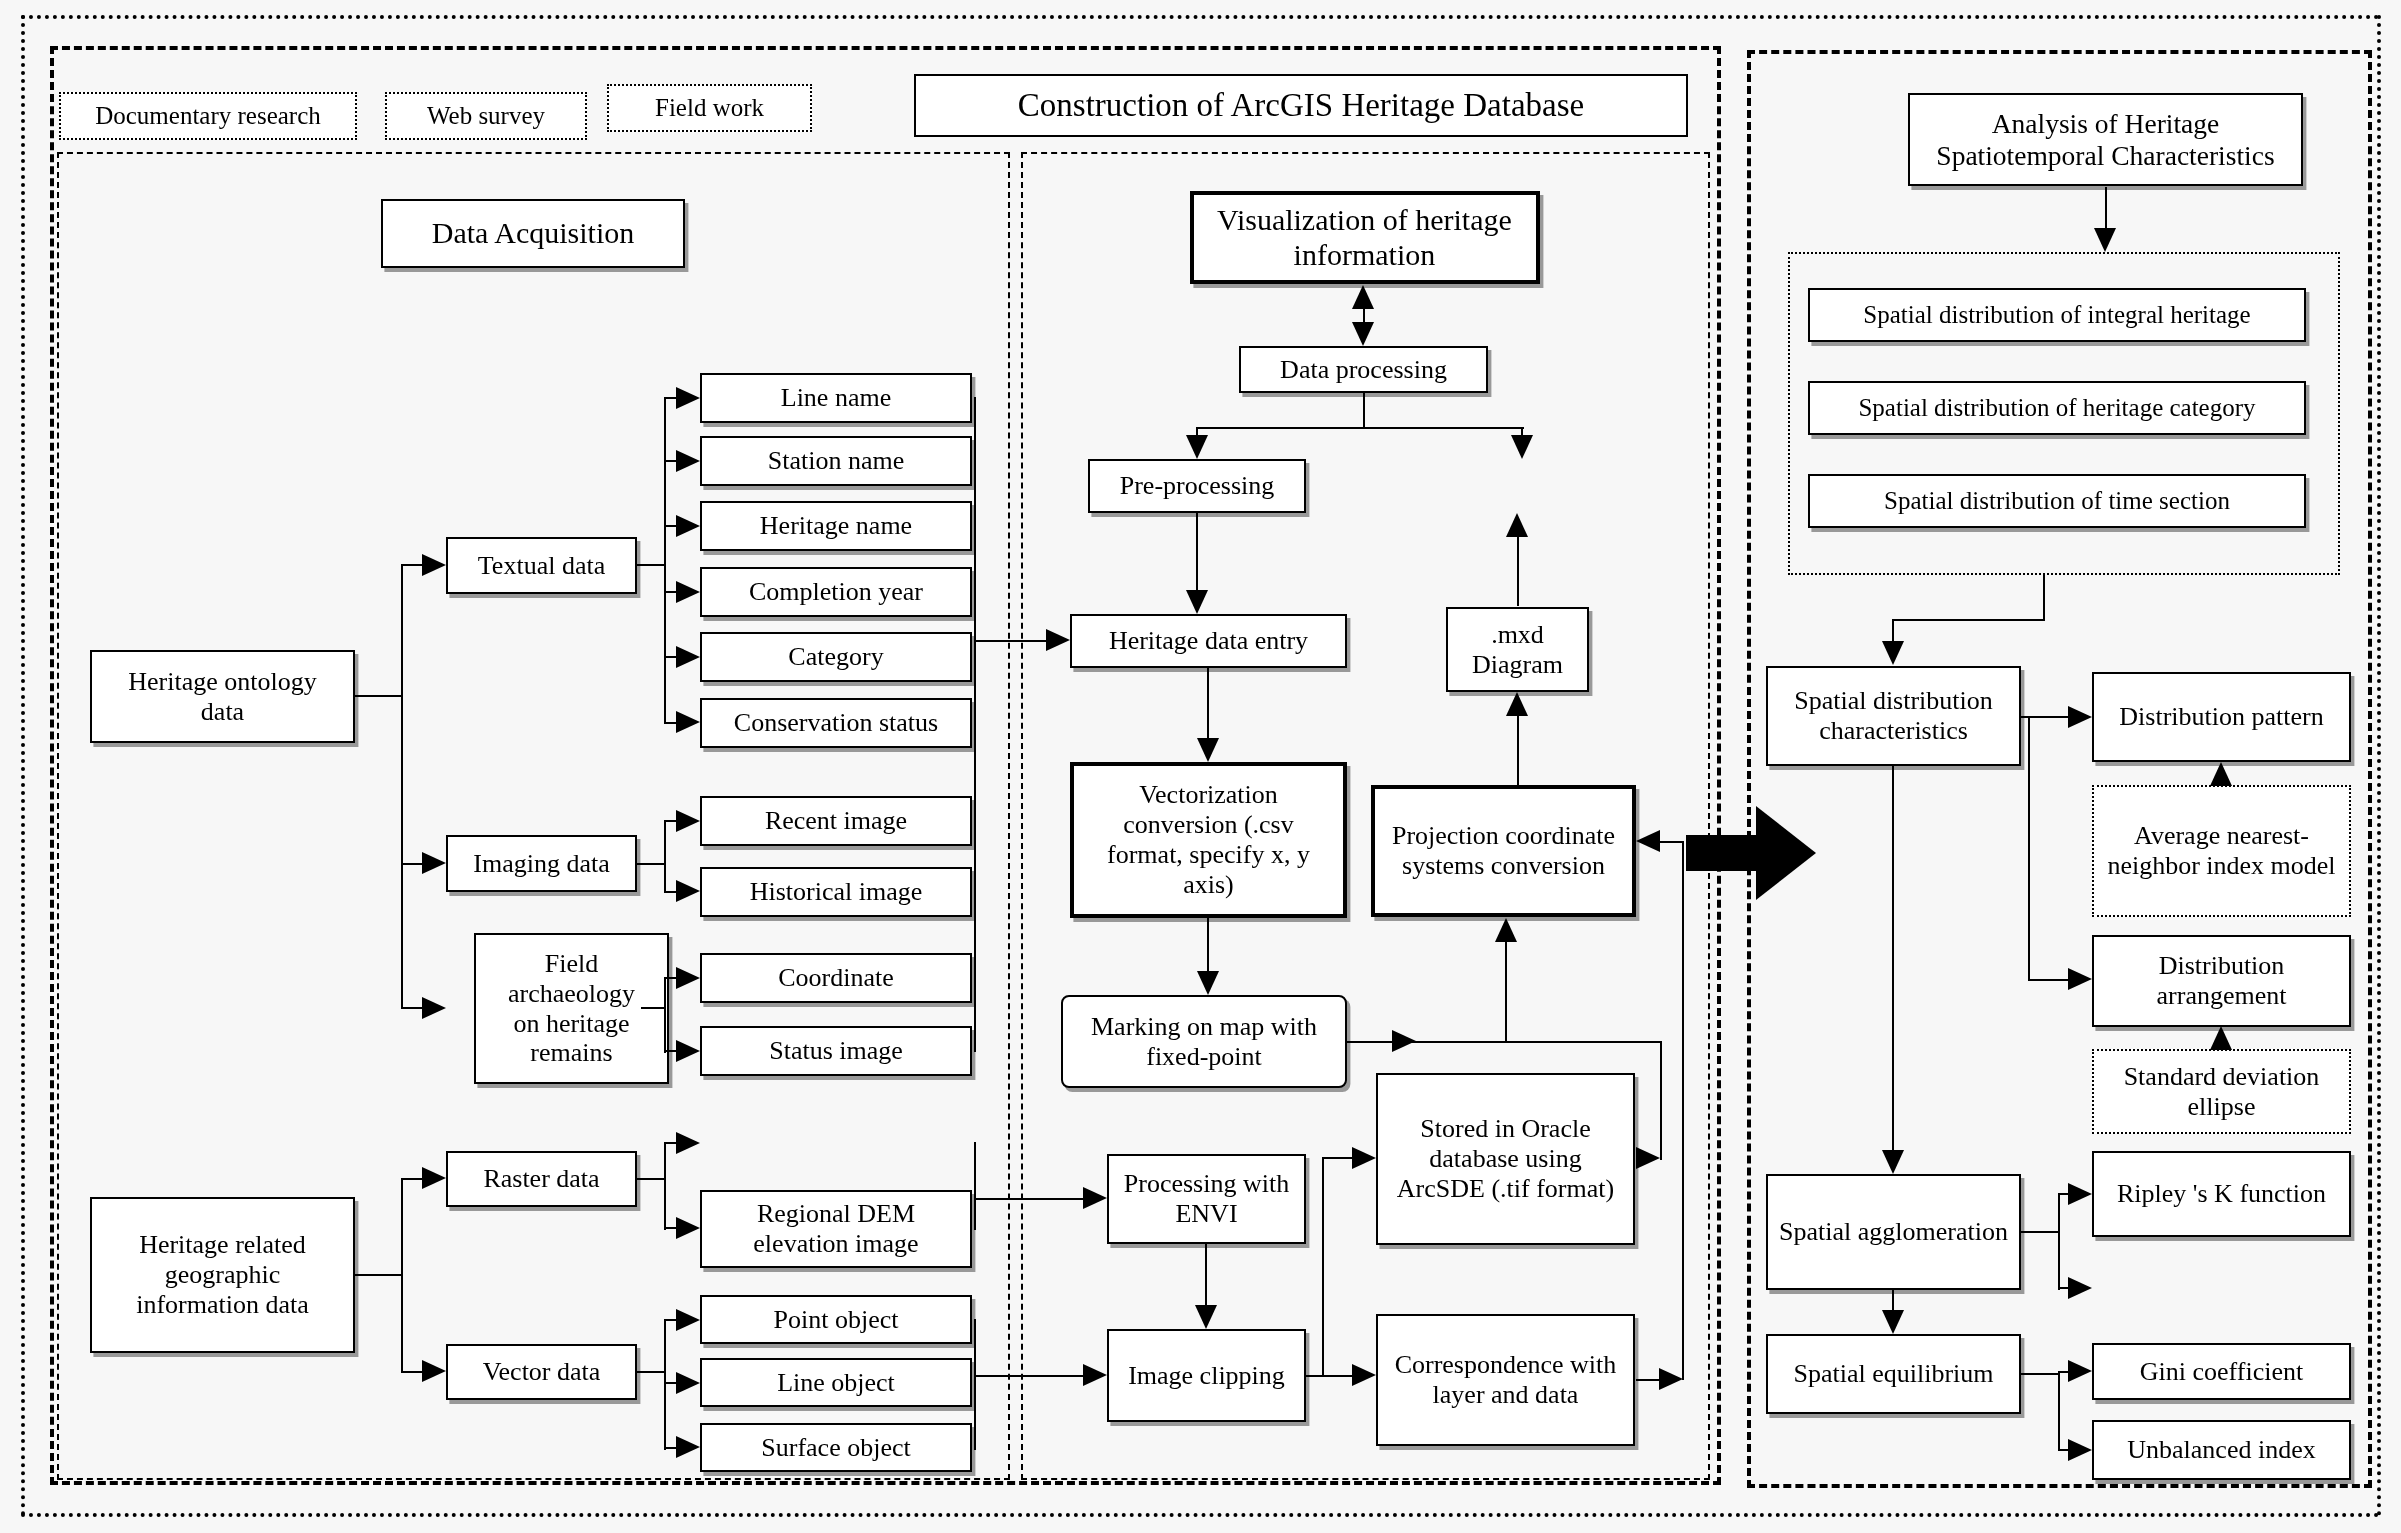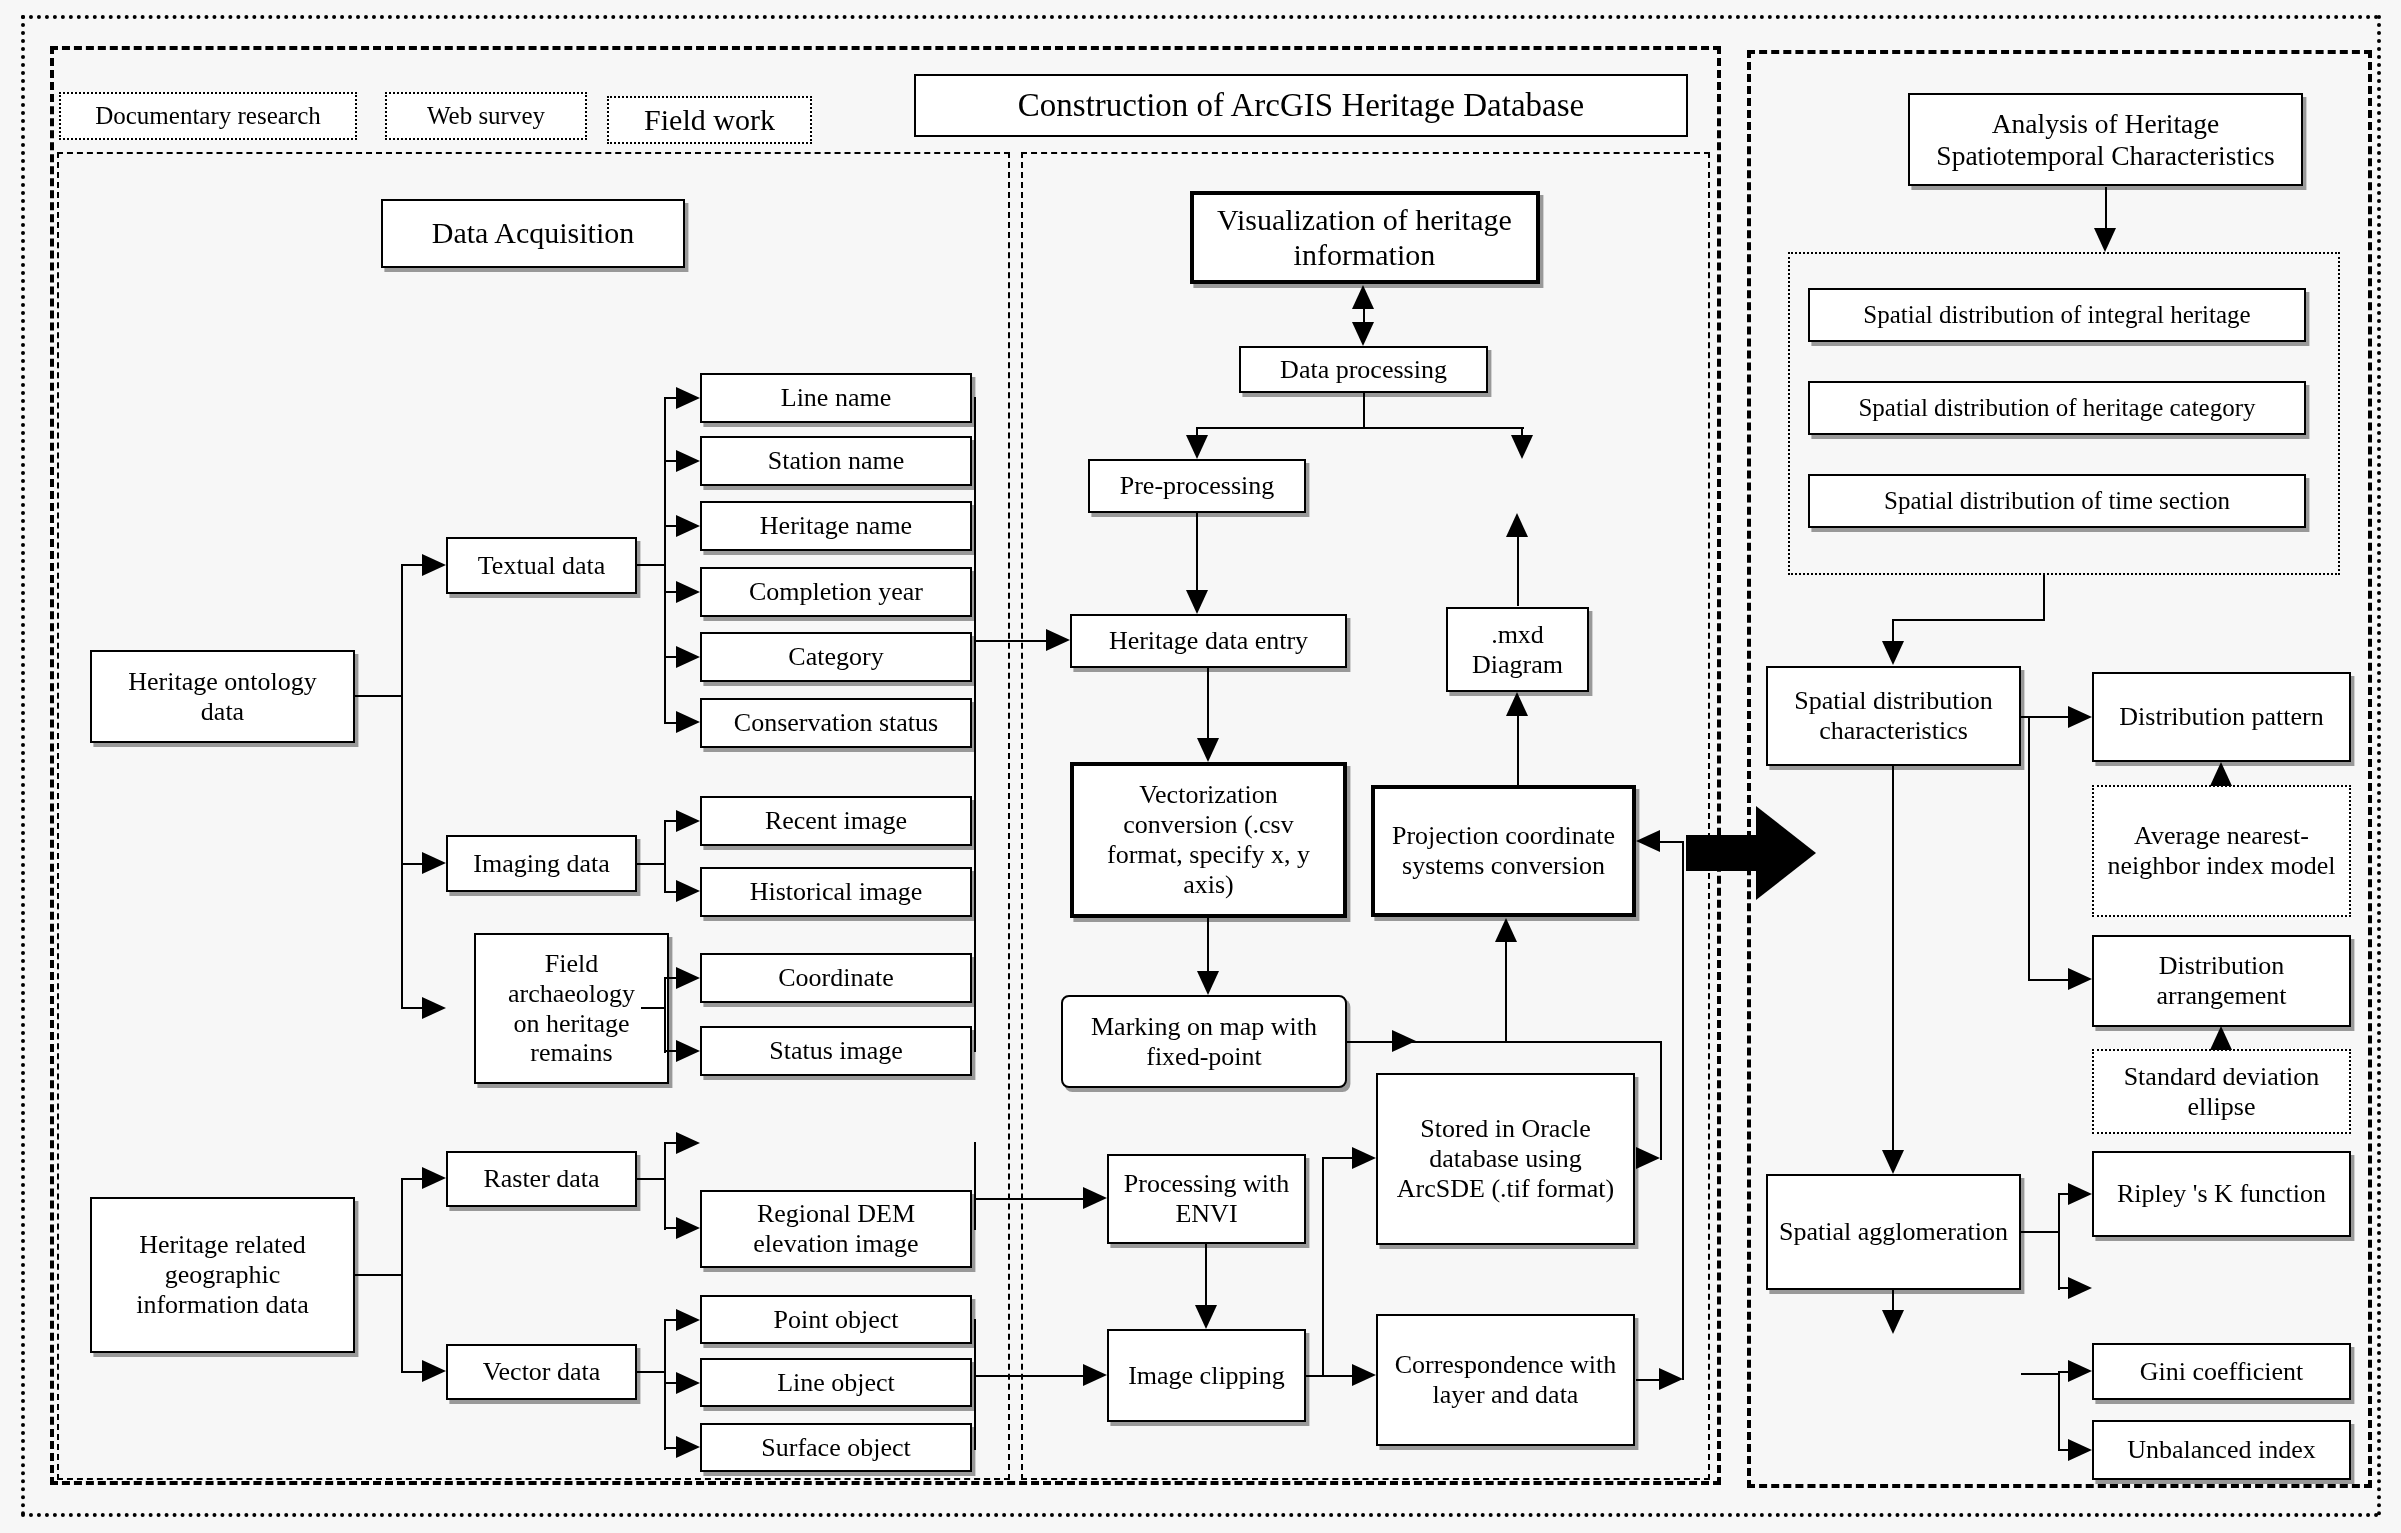--- a/index.html
+++ b/index.html
@@ -34,21 +34,21 @@
 
   <div class="frame f-dot" style="left:20.6px;top:15px;width:2360px;height:1502px;"></div>
   <div class="frame f-dash-big" style="left:50px;top:46px;width:1671px;height:1439px;"></div>
   <div class="frame f-dash" style="left:57px;top:152px;width:953px;height:1328px;"></div>
   <div class="frame f-dash" style="left:1021px;top:152px;width:689px;height:1328px;"></div>
   <div class="frame f-dash-big" style="left:1747px;top:50px;width:625px;height:1438px;"></div>
   <div class="frame f-dot" style="left:1788px;top:252px;width:552px;height:323px;border-width:2.9px;"></div>
 
   <div class="box dotted" style="left:59px;top:92px;width:298px;height:48px;font-size:25px;">Documentary research</div>
   <div class="box dotted" style="left:385px;top:92px;width:202px;height:48px;font-size:25px;">Web survey</div>
-  <div class="box dotted" style="left:607px;top:96px;width:205px;height:48px;font-size:30px;">Field work</div>
+  <div class="box dotted" style="left:607px;top:84px;width:205px;height:48px;font-size:25px;">Field work</div>
 
   <div class="box title noshadow" style="left:914px;top:74px;width:774px;height:63px;font-size:33px;">Construction of ArcGIS Heritage Database</div>
   <div class="box title" style="left:1908px;top:93px;width:395px;height:93px;font-size:27.5px;">Analysis of Heritage Spatiotemporal Characteristics</div>
   <div class="box title" style="left:381px;top:199px;width:304px;height:69px;font-size:30px;">Data Acquisition</div>
 
   <div class="box" style="left:90px;top:650px;width:265px;height:93px;padding:2.3px 23px;">Heritage ontology data</div>
   <div class="box" style="left:446px;top:537px;width:191px;height:57px;">Textual data</div>
   <div class="box" style="left:446px;top:835px;width:191px;height:57px;">Imaging data</div>
   <div class="box" style="left:446px;top:933px;width:195px;height:151px;padding:2.3px 17px;margin-left:28px;">Field archaeology on heritage remains</div>
   <div class="box" style="left:90px;top:1197px;width:265px;height:156px;padding:2.3px 20.6px;">Heritage related geographic information data</div>
@@ -207,20 +207,21 @@
   <div class="box" style="left:1808px;top:288px;width:498px;height:54px;font-size:25px;">Spatial distribution of integral heritage</div>
   <div class="box" style="left:1808px;top:381px;width:498px;height:54px;font-size:25px;">Spatial distribution of heritage category</div>
   <div class="box" style="left:1808px;top:474px;width:498px;height:54px;font-size:25px;">Spatial distribution of time section</div>
   <div class="box" style="left:1766px;top:666px;width:255px;height:100px;">Spatial distribution characteristics</div>
   <div class="box" style="left:2092px;top:672px;width:259px;height:90px;">Distribution pattern</div>
   <div class="box dotted" style="left:2092px;top:785px;width:259px;height:132px;">Average nearest-neighbor index model</div>
   <div class="box" style="left:2092px;top:935px;width:259px;height:92px;">Distribution arrangement</div>
   <div class="box dotted" style="left:2092px;top:1049px;width:259px;height:85px;">Standard deviation ellipse</div>
   <div class="box" style="left:2092px;top:1151px;width:259px;height:86px;">Ripley 's K function</div>
   <div class="box" style="left:1766px;top:1174px;width:255px;height:116px;">Spatial agglomeration</div>
+  <div class="box" style="left:1766px;top:1334px;width:255px;height:80px;">Spatial equilibrium</div>
   <div class="box" style="left:2092px;top:1343px;width:259px;height:57px;">Gini coefficient</div>
   <div class="box" style="left:2092px;top:1420px;width:259px;height:60px;">Unbalanced index</div>
 
   <div class="vline" style="left:2105px;top:187px;height:42px;"></div>
   <div class="arr d" style="left:2094px;top:228px;"></div>
 
   <div class="vline" style="left:2043px;top:575px;height:45px;"></div>
   <div class="hline" style="left:1892px;top:619px;width:153px;"></div>
   <div class="vline" style="left:1892px;top:619px;height:24px;"></div>
   <div class="arr d" style="left:1882px;top:641px;"></div>

